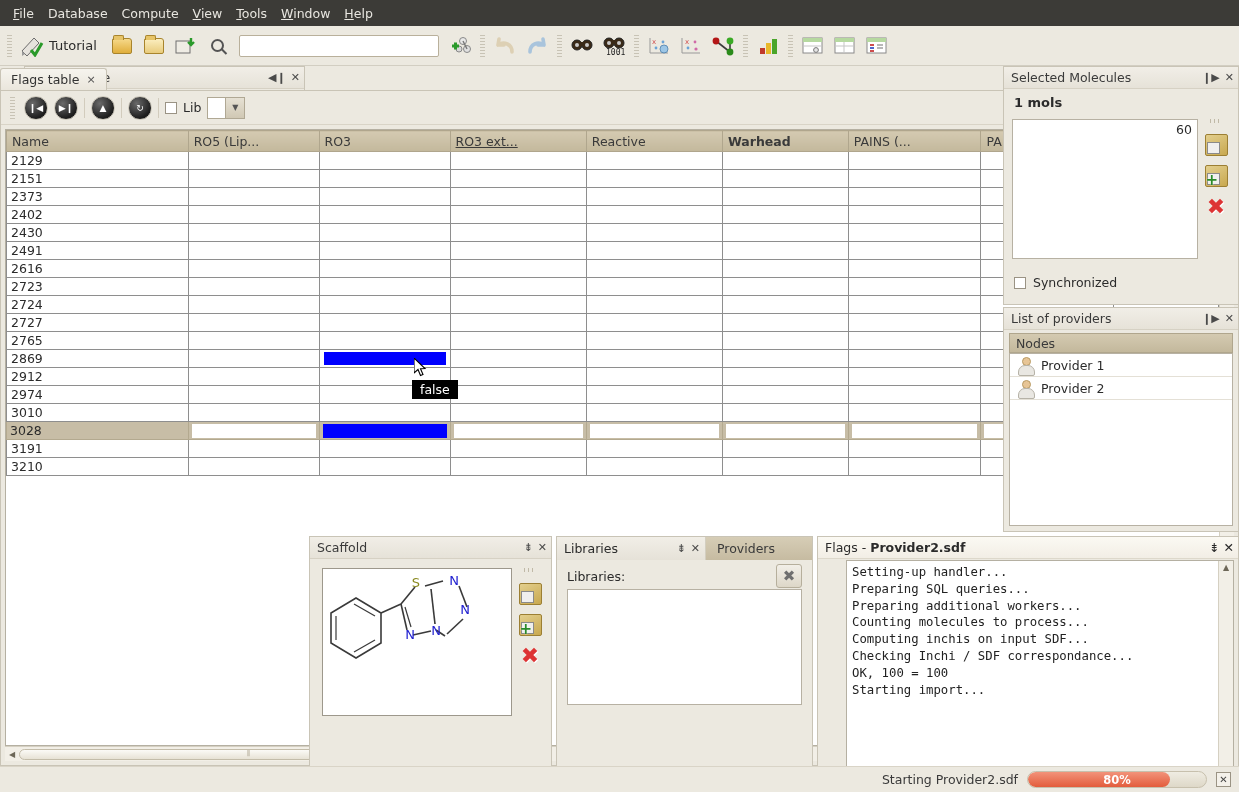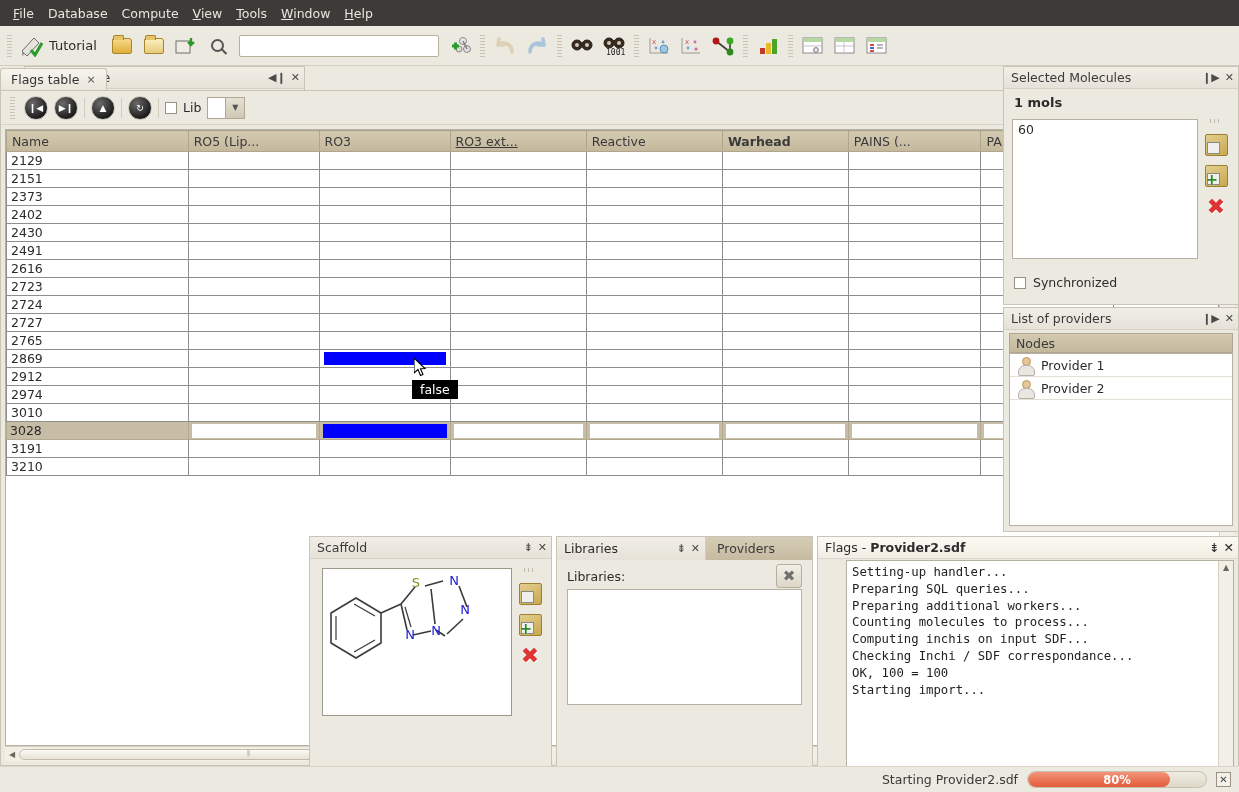--- a/index.html
+++ b/index.html
@@ -164,21 +164,21 @@
 
   
   #tooltip { position:absolute; background:#000; color:#fff; font-size:12.5px;
     padding:2px 8px; z-index:50; }
   #cursor { position:absolute; z-index:49; }
 
   
   #p-sel { left:1003px; top:0; width:236px; height:239px; }
   #sel-mols { position:absolute; left:10px; top:28px; font-weight:bold; font-size:13px;}
   #sel-list { position:absolute; left:8px; top:52px; width:186px; height:140px;
-    background:#fff; border:1px solid #b7b1a3; padding:2px 5px; font-size:12.5px;}
+    background:#fff; border:1px solid #b7b1a3; padding:2px 5px; font-size:12.5px;text-align:right;}
   #sel-side { position:absolute; right:6px; top:52px; width:32px;
     display:flex; flex-direction:column; align-items:center; gap:9px;}
   .sm-grip { width:12px;height:4px;
     background:repeating-linear-gradient(to right,#c0b9a7 0 1px,transparent 1px 4px); margin-bottom:2px;}
   #sel-sync { position:absolute; left:10px; top:208px; display:flex; align-items:center; gap:7px;
     font-size:12.5px; }
 
   
   .box-ico { width:23px;height:22px;position:relative;
     background:linear-gradient(150deg,#e3cf8e,#c8a84f);

